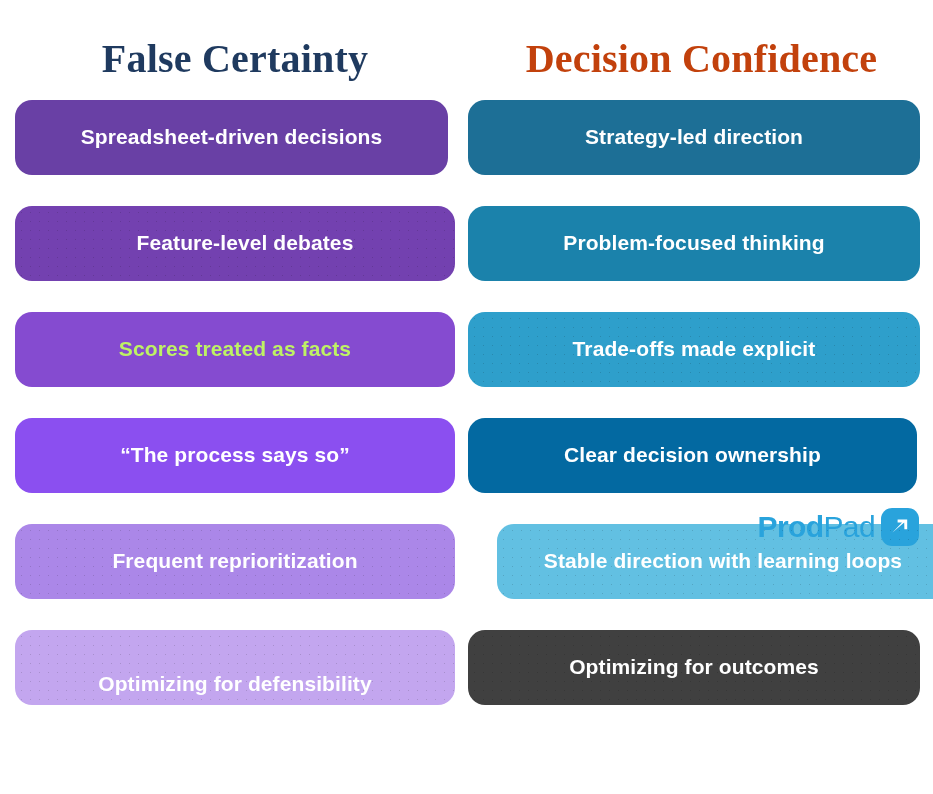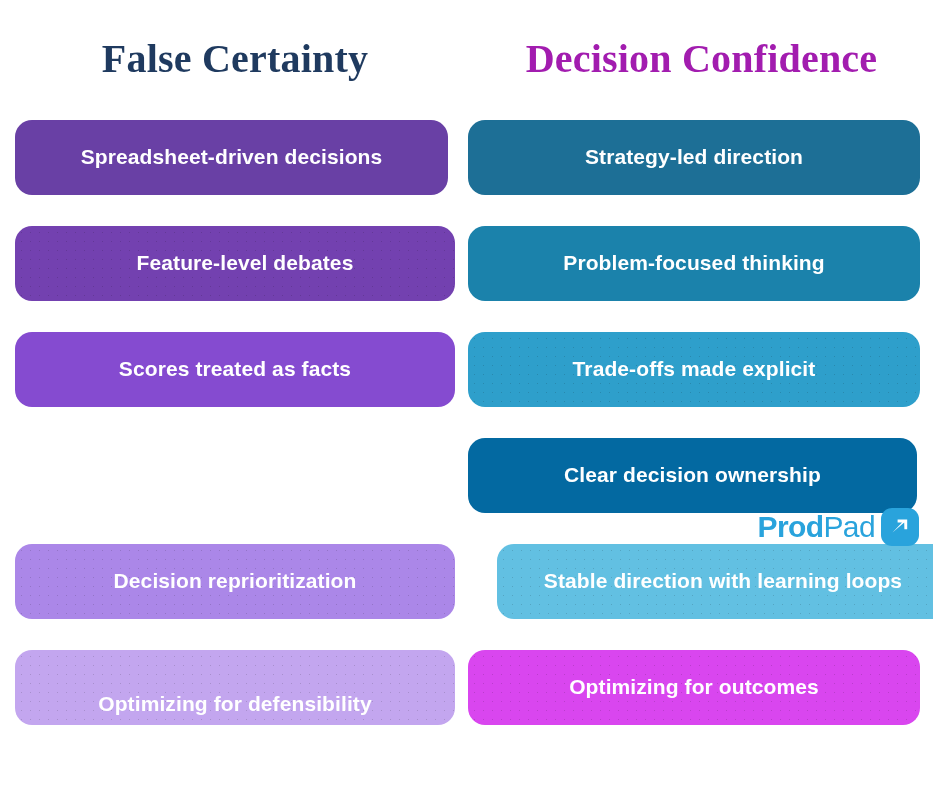--- a/index.html
+++ b/index.html
@@ -45,21 +45,21 @@
     font-size: 40px;
     line-height: 1;
     letter-spacing: 0.2px;
     color: #1f3a5f;
     white-space: nowrap;
   }
 
   
   .grid {
     position: absolute;
-    top: 120px;
+    top: 100px;
     left: 0;
     width: 933px;
   }
   .row {
     position: relative;
     height: 106px;
   }
   .pill {
     position: absolute;
     top: 0;
@@ -135,21 +135,21 @@
 </head>
 <body>
 
 <div class="canvas">
 
   <div class="headings">
     <div class="heading-col left">
       <div class="heading" style="color: rgb(31, 58, 95);">False Certainty</div>
     </div>
     <div class="heading-col right">
-      <div class="heading" style="color: #a21caf;">Decision Confidence</div>
+      <div class="heading" style="color: #c2410c;">Decision Confidence</div>
     </div>
   </div>
 
   <div class="grid">
 
     <div class="row">
       <div class="pill left wide-1" style="background-color: rgb(105, 64, 165);">
         <span class="label" style="color: rgb(255, 255, 255);">Spreadsheet-driven decisions</span>
       </div>
       <div class="pill right" style="background-color: rgb(29, 111, 150);">
@@ -161,47 +161,50 @@
       <div class="pill left dots" style="background-color: rgb(115, 65, 176);">
         <span class="label" style="color: rgb(255, 255, 255); padding-left: 20px;">Feature-level debates</span>
       </div>
       <div class="pill right" style="background-color: rgb(27, 130, 171);">
         <span class="label" style="color: rgb(255, 255, 255); text-align: right;">Problem-focused thinking</span>
       </div>
     </div>
 
     <div class="row">
       <div class="pill left" style="background-color: rgb(133, 75, 208);">
-        <span class="label" style="color: #ffffff;">Scores treated as facts</span>
+        <span class="label" style="color: #bef264;">Scores treated as facts</span>
       </div>
       <div class="pill right dots" style="background-color: rgb(46, 159, 203); justify-content: center;">
         <span class="label" style="color: rgb(255, 255, 255);">Trade-offs made explicit</span>
       </div>
     </div>
 
     <div class="row">
+      <div class="pill left" style="background-color: rgb(139, 79, 240);">
+        <span class="label" style="color: rgb(255, 255, 255);">“The process says so”</span>
+      </div>
       <div class="pill right narrow-4" style="background-color: #0369a1;">
         <span class="label" style="color: rgb(255, 255, 255);">Clear decision ownership</span>
       </div>
     </div>
 
     <div class="row">
       <div class="pill left dots" style="background-color: rgb(171, 135, 232);">
-        <span class="label" style="color: rgb(255, 255, 255);">Decision reprioritization</span>
+        <span class="label" style="color: rgb(255, 255, 255);">Frequent reprioritization</span>
       </div>
       <div class="pill right dots" style="background-color: rgb(98, 192, 226); margin-left: 29px;">
         <span class="label" style="color: rgb(255, 255, 255);">Stable direction with learning loops</span>
       </div>
     </div>
 
     <div class="row">
       <div class="pill left dots" style="background-color: rgb(195, 166, 239);">
         <span class="label" style="color: rgb(255, 255, 255); margin-top: 34px;">Optimizing for defensibility</span>
       </div>
-      <div class="pill right dots" style="background-color: #d946ef;">
+      <div class="pill right dots" style="background-color: #404040;">
         <span class="label" style="color: rgb(255, 255, 255);">Optimizing for outcomes</span>
       </div>
     </div>
 
   </div>
 
   <div class="logo">
     <div class="logo-text" style="color: rgb(41, 163, 220);">
       <span class="prod">Prod</span><span class="pad">Pad</span>
     </div>

